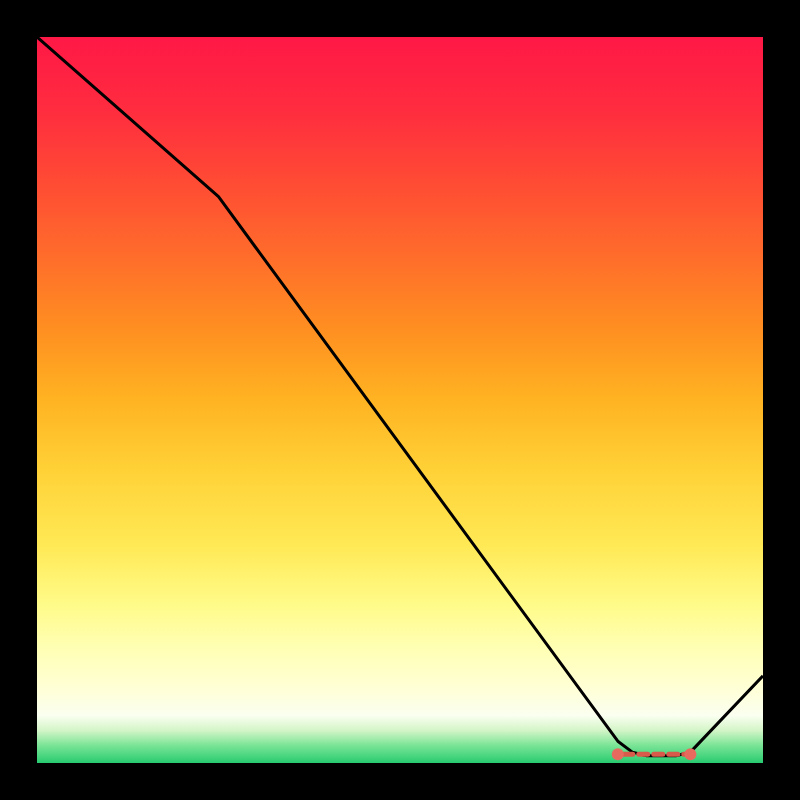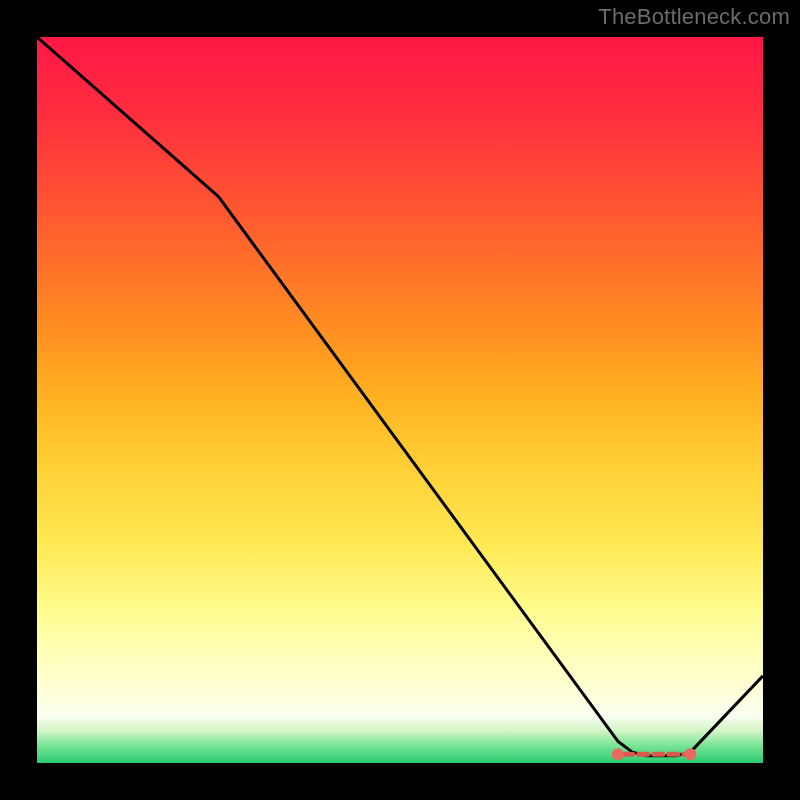--- a/index.html
+++ b/index.html
@@ -35,21 +35,20 @@
     background: #000;
   }
   svg {
     display: block;
   }
 </style>
 </head>
 <body>
 
 <div class="frame">
-  <div class="attribution">TheBottleneck.com</div>
 
   <div class="plot-outer">
     <svg id="chart-svg" viewBox="0 0 726 726" width="726" height="726">
       <defs>
         <linearGradient id="bg-grad" x1="0" y1="0" x2="0" y2="1">
             <stop offset="0.00%" stop-color="#ff1846"></stop>
             <stop offset="10.00%" stop-color="#ff2c3f"></stop>
             <stop offset="20.00%" stop-color="#ff4b34"></stop>
             <stop offset="30.00%" stop-color="#ff6c2b"></stop>
             <stop offset="40.00%" stop-color="#ff8e21"></stop>

